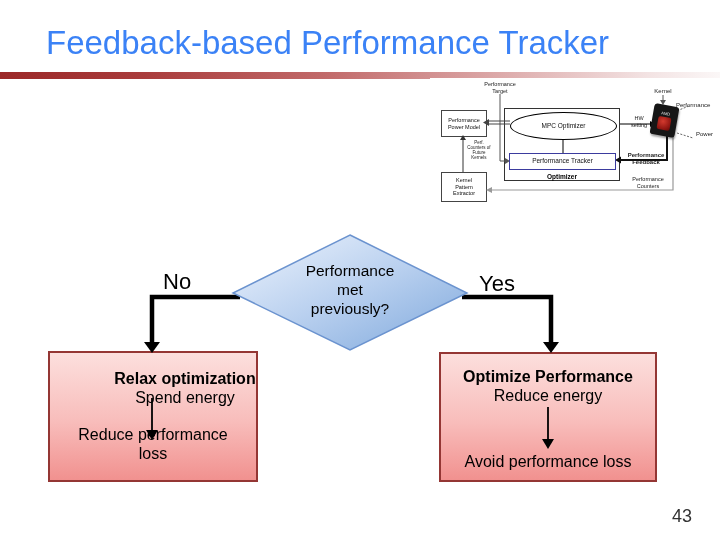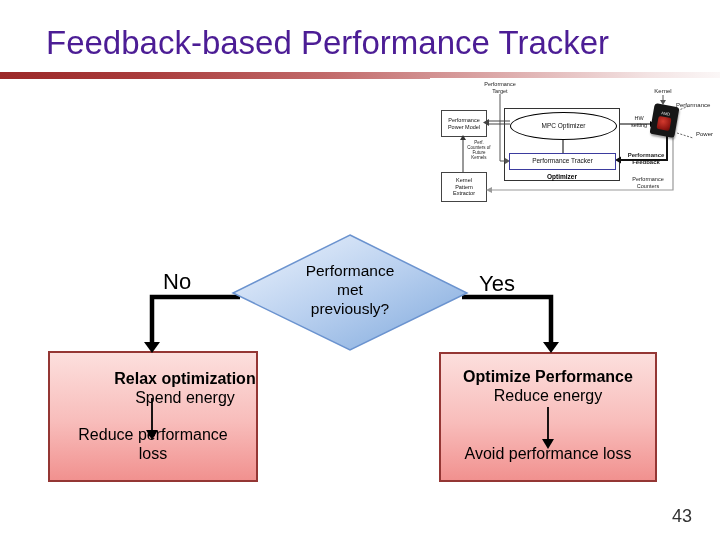--- a/index.html
+++ b/index.html
@@ -5,21 +5,21 @@
   * { margin:0; padding:0; box-sizing:border-box; }
   html,body { width:720px; height:540px; }
   body {
     position:relative; width:720px; height:540px; overflow:hidden;
     background:#ffffff; font-family:"Liberation Sans", sans-serif; color:#000;
   }
   .abs { position:absolute; }
   .pre { white-space:pre-line; }
 
   
-  .slide-title { left:46px; top:24px; font-size:33px; letter-spacing:0px; color:#4c1d95; }
+  .slide-title { left:46px; top:24px; font-size:33px; letter-spacing:0px; color:#3b82f6; }
   .accent-bar {
     left:0; top:72px; width:720px; height:7px;
     background:linear-gradient(90deg,#9b2727 0%,#a93c3c 20%,#c16969 45%,#ddabab 70%,#f3e3e3 90%,#fbf7f7 100%);
   }
   .page-number { right:28px; top:506px; font-size:18px; color:#333; }
 
   
   .arch { left:430px; top:78px; width:290px; height:130px; background:#fff; }
   .arch .lbl { position:absolute; text-align:center; line-height:6.5px; font-size:5.5px; color:#222; }
   .arch .node {
@@ -65,21 +65,21 @@
   .outcome-box .top-block, .outcome-box .bottom-block {
     position:absolute; left:0; width:100%; text-align:center;
     font-size:16px; line-height:19px; color:#000;
   }
   .outcome-box .action-title { font-weight:bold; }
   .box-left  .top-block { top:16px;margin-left:32px; }
   .box-right .top-block { top:13px; }
   .box-left  .bottom-block { bottom:3px; }
   .box-right .bottom-block { bottom:9px; }
   .box-left  .outcome-text { width:180px; margin:14px auto; }
-  .box-right .outcome-text { width:210px; margin:8px auto; }
+  .box-right .outcome-text { width:210px; margin:0 auto; }
 </style>
 </head>
 <body>
 
 <div class="abs slide-title">Feedback-based Performance Tracker</div>
 <div class="abs accent-bar"></div>
 
 <div class="abs arch">
   <svg width="290" height="130" viewBox="0 0 290 130">
 

